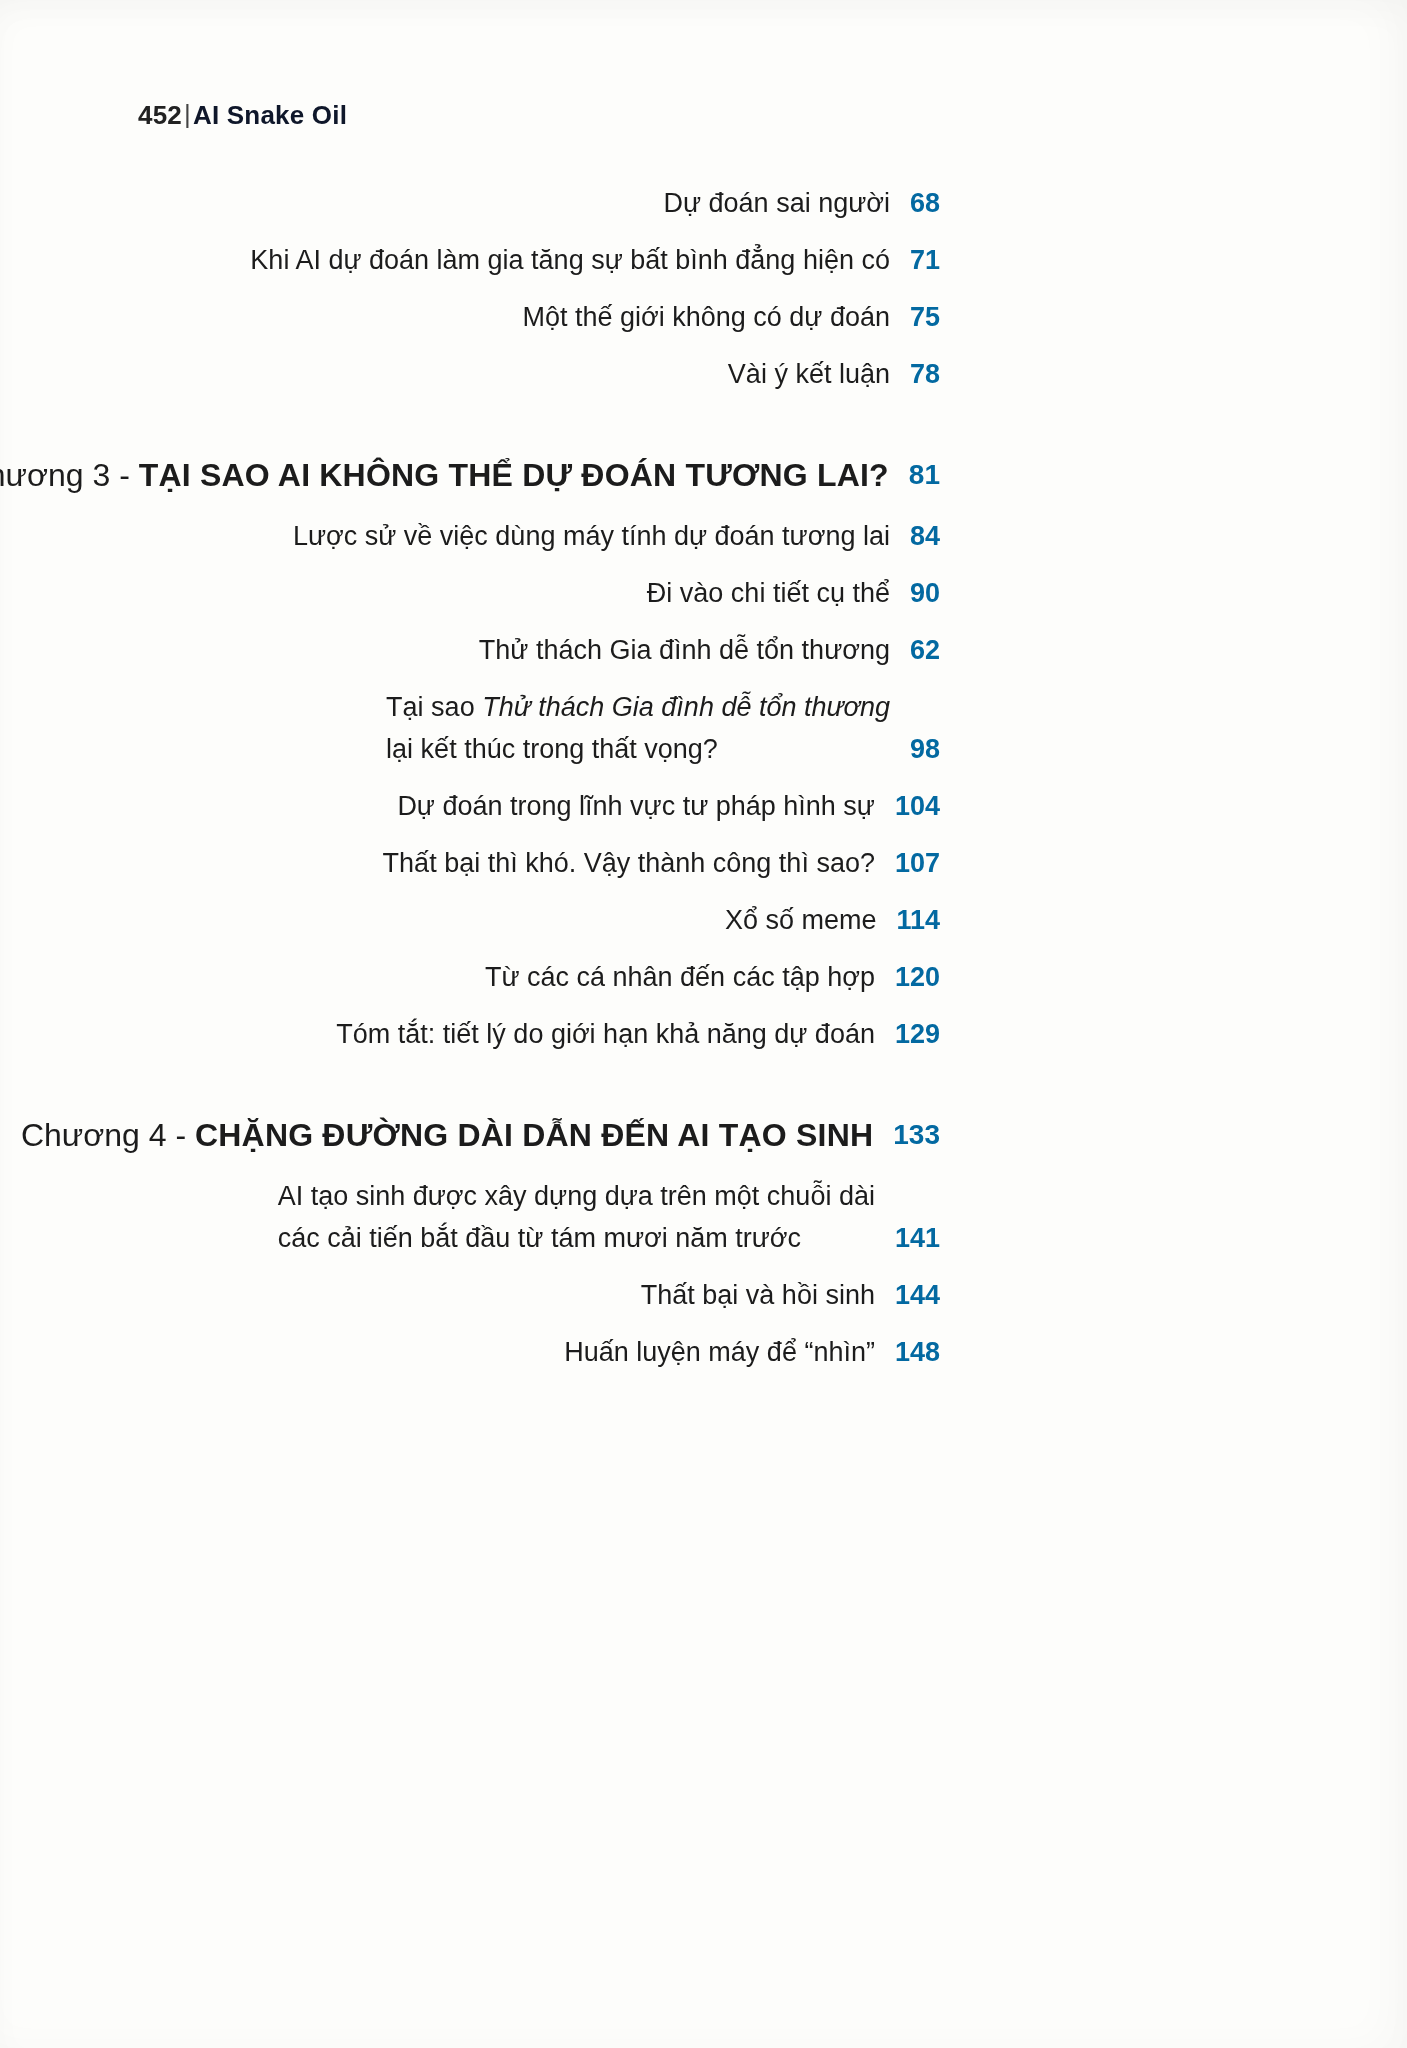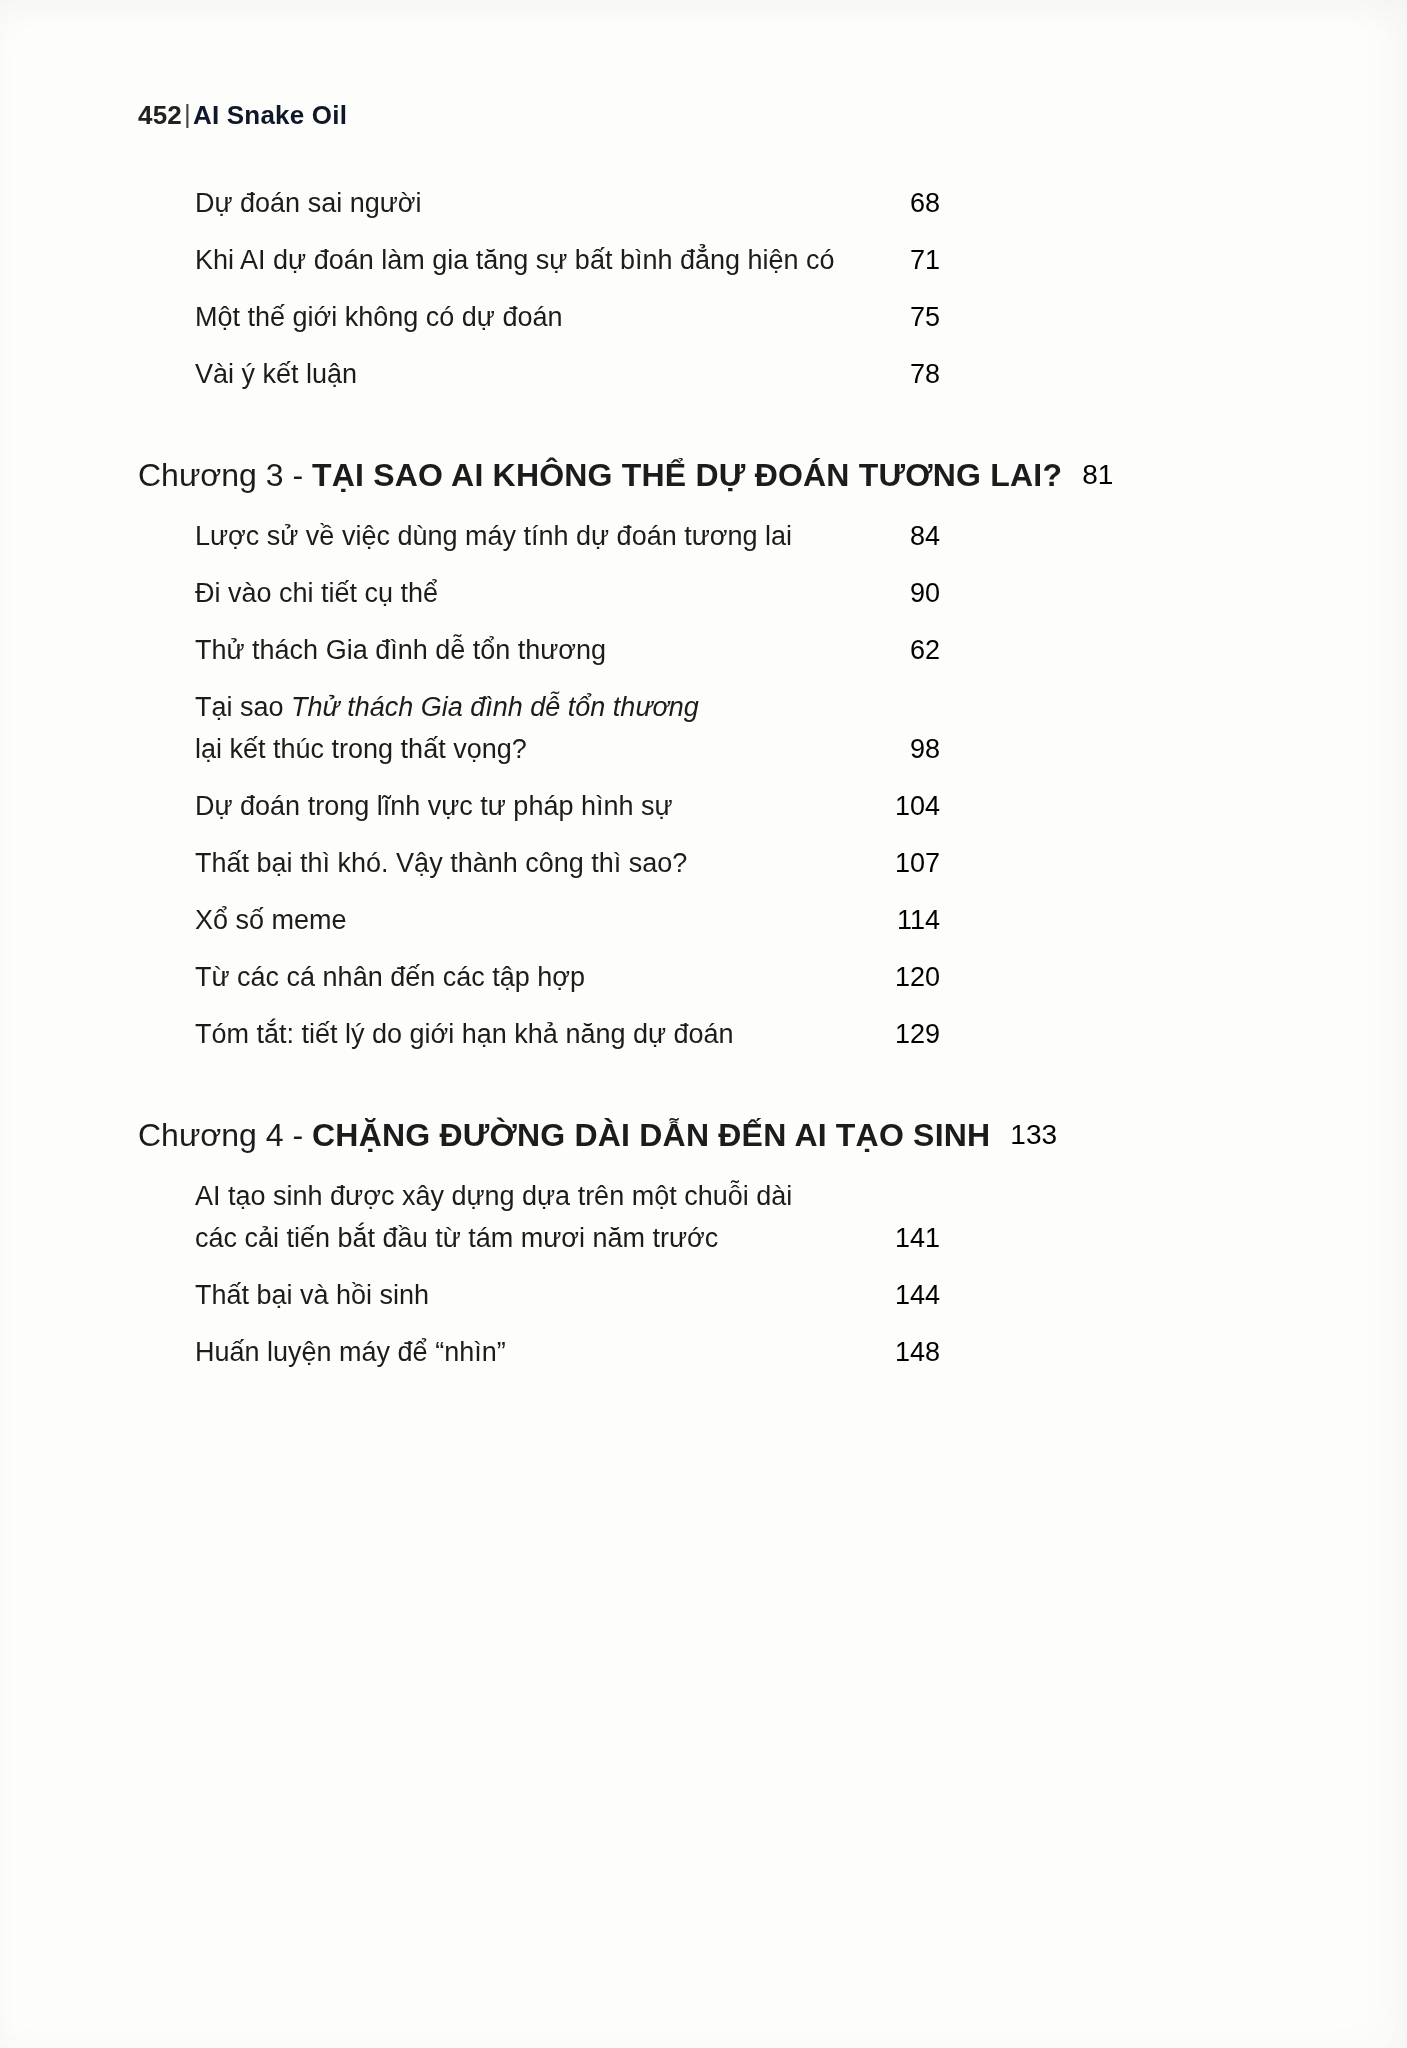--- a/index.html
+++ b/index.html
@@ -45,44 +45,45 @@
     color: #0f172a;
   }
   .toc {
     position: absolute;
     left: 138px;
     top: 182px;
     width: 802px;
   }
   .toc-row {
     display: flex;
-    justify-content: space-between;
+    justify-content: flex-end;
     align-items: flex-end;
     margin-bottom: 15px;
   }
   .toc-row.entry .toc-text {
     padding-left: 57px;
   }
   .toc-text {
     font-size: 27px;
     line-height: 42px;
     color: #1c1c1c;
   }
   .toc-line {
     white-space: nowrap;
   }
   .toc-line .italic {
     font-style: italic;
   }
   .toc-page {
     font-size: 27px;
     line-height: 42px;
-    color: #000000;
+    color: #0369a1;
     flex: 0 0 auto;
     padding-left: 20px;
+    font-weight: bold;
   }
   .toc-row.chapter {
     margin-top: 58px;
     margin-bottom: 18px;
   }
   .toc-row.chapter .toc-text {
     font-size: 32px;
     line-height: 44px;
   }
   .toc-row.chapter .toc-page {

